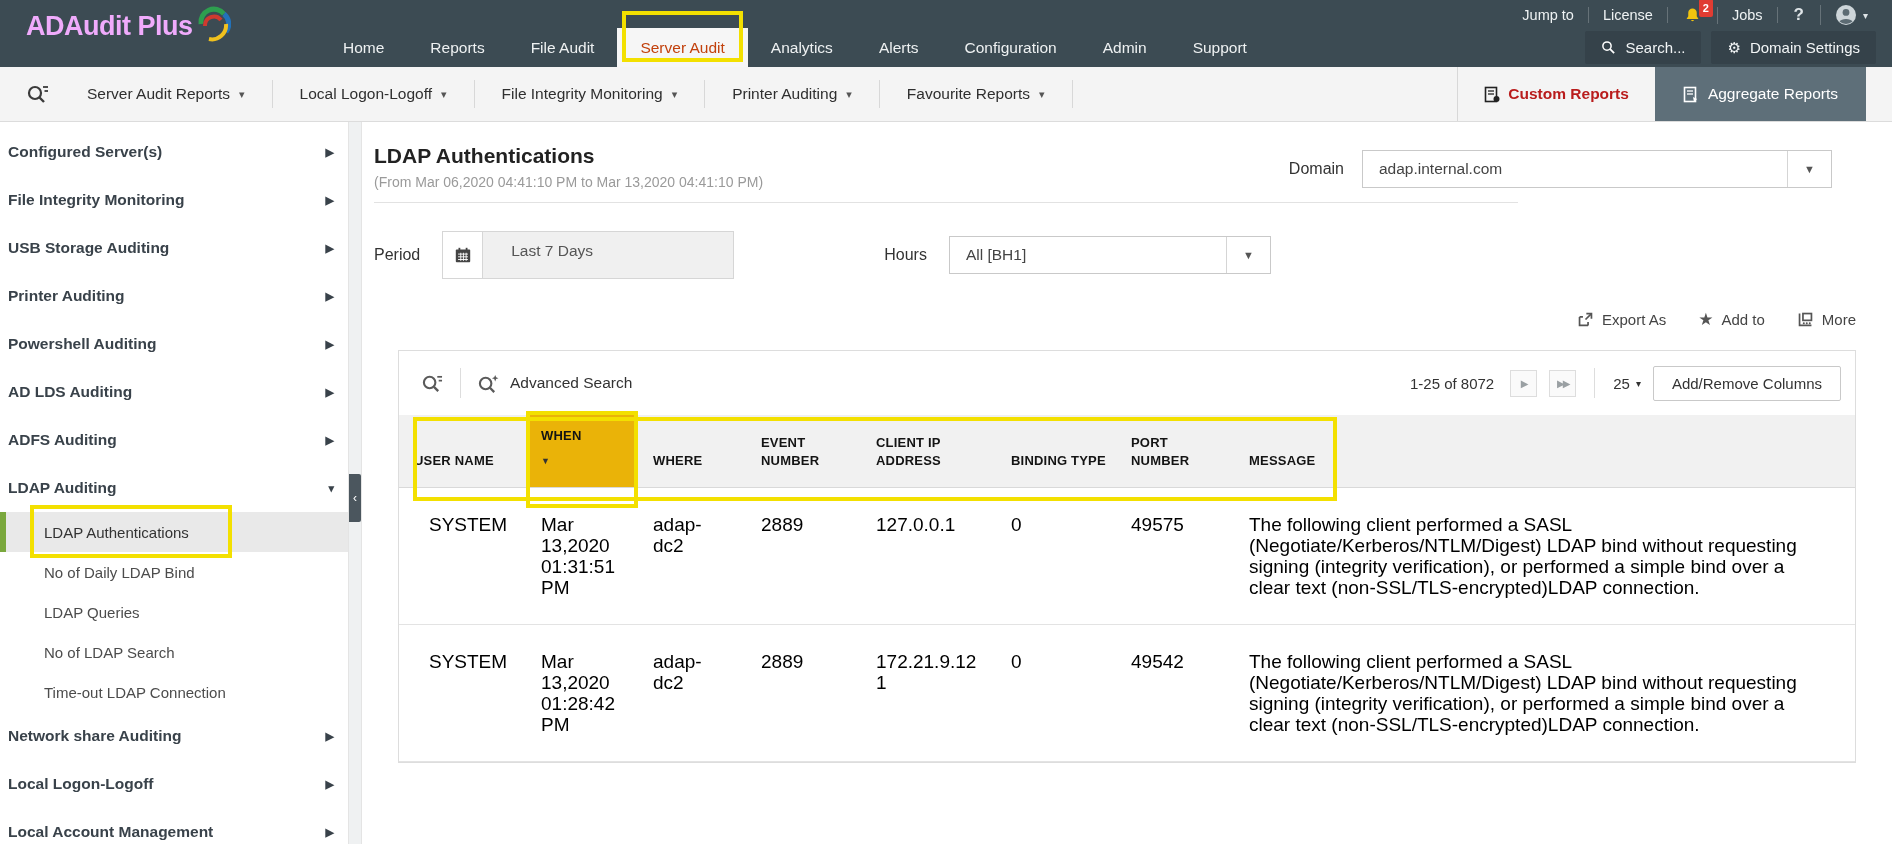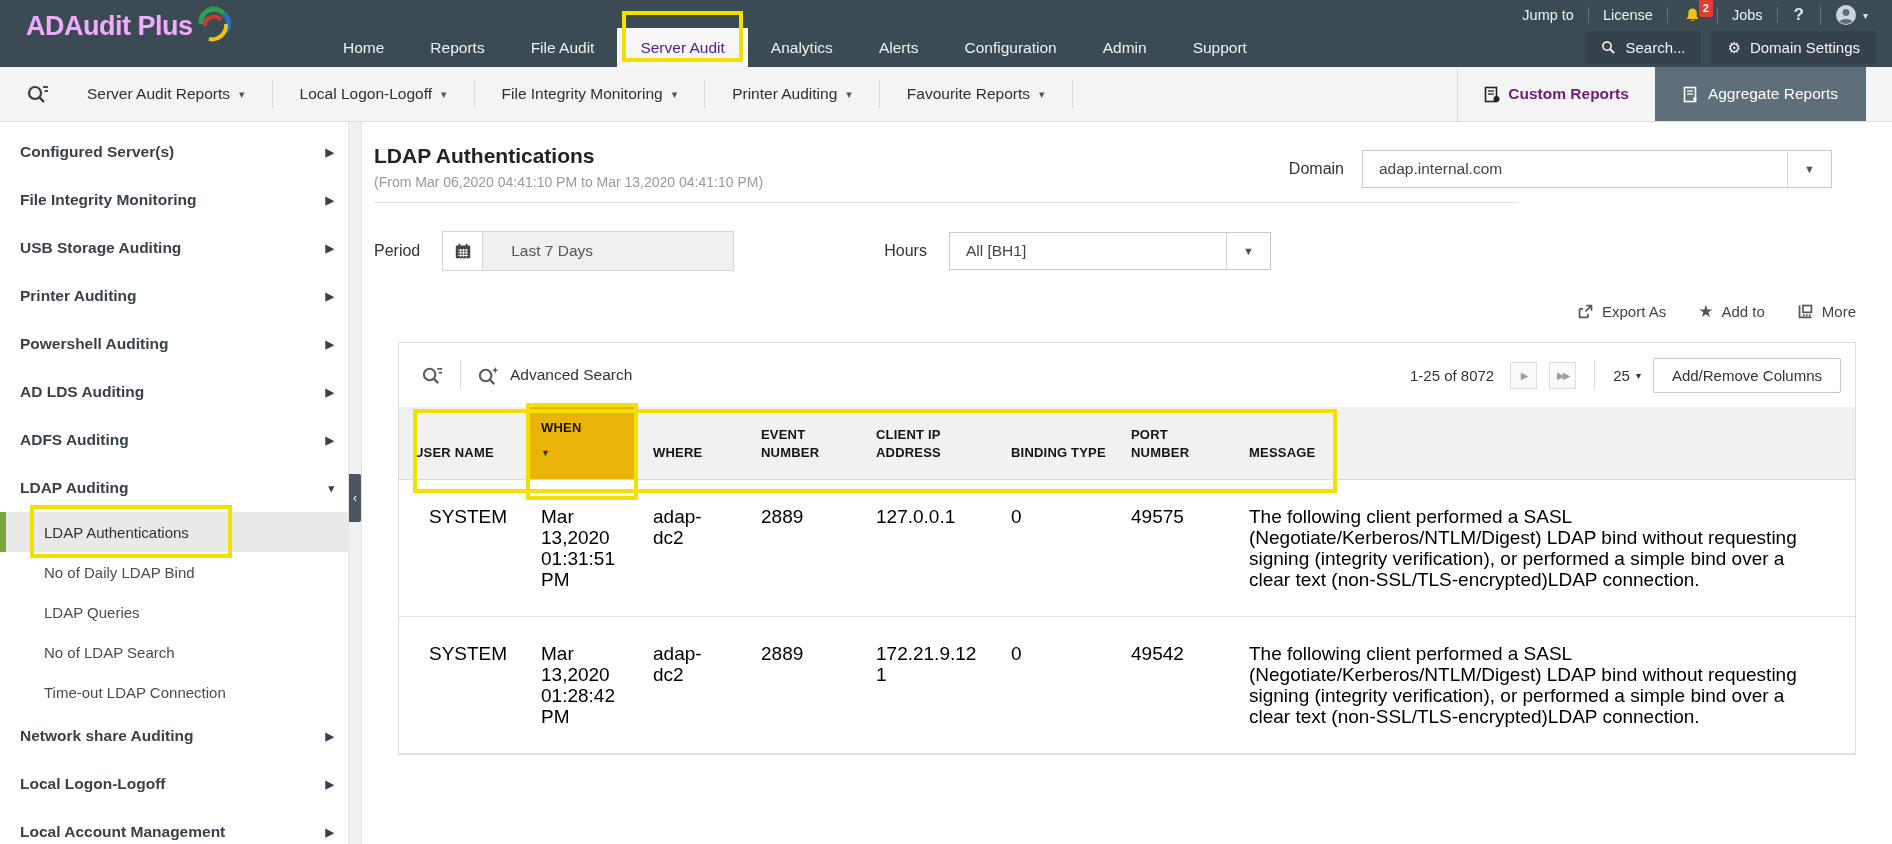--- a/index.html
+++ b/index.html
@@ -14,46 +14,46 @@
   .utility { position:absolute; right:22px; top:1px; height:28px; display:flex; align-items:center; color:#eef2f3; font-size:14.5px; }
   .util-link { padding:0 14px; border-right:1px solid rgba(255,255,255,0.22); line-height:16px; cursor:pointer; }
   .util-bell { position:relative; padding:0 16px; border-right:1px solid rgba(255,255,255,0.22); line-height:16px; cursor:pointer; }
   .badge { position:absolute; top:-8px; right:4px; background:#e03c32; color:#fff; font-size:11px; padding:1px 4px; border-radius:2px; font-weight:700; }
   .util-help { padding:0 16px; border-right:1px solid rgba(255,255,255,0.22); font-size:17px; font-weight:700; color:#dfe5e8; cursor:pointer; }
   .util-user { padding:0 2px 0 14px; display:flex; align-items:center; gap:6px; cursor:pointer; }
   .util-user .chev { font-size:10px; color:#dfe5e8; }
 
   .mainnav { position:absolute; left:320px; bottom:0; height:39px; display:flex; }
   .nav-item { padding:0 23px; line-height:39px; color:#eef1f2; font-size:15.5px; cursor:pointer; position:relative; }
-  .nav-item.active { background:#f6f6f6; color:#4c1d95; }
+  .nav-item.active { background:#f6f6f6; color:#c2410c; }
   .navbtns { position:absolute; right:16px; bottom:3px; display:flex; gap:10px; }
   .navbtn { height:33px; background:#35424a; color:#f2f5f6; display:flex; align-items:center; gap:9px;
     padding:0 16px; font-size:15px; border-radius:2px; cursor:pointer; }
   .gear-glyph { font-size:15px; }
 
   
   .hl { position:absolute; border:4px solid #f3e000; pointer-events:none; z-index:9; }
   .hl-tab { left:5px; right:5px; top:-17px; bottom:5px; }
 
   
   .ribbon { height:55px; background:#f4f4f4; border-bottom:1px solid #dcdcdc; display:flex; align-items:center; }
   .ribbon-search { margin:0 10px 0 26px; color:#3a3a3a; display:flex; align-items:center; cursor:pointer; }
   .ribbon-item { display:flex; align-items:center; gap:9px; padding:5px 27px; border-right:1px solid #d8d8d8;
     color:#2f2f2f; font-size:15.5px; cursor:pointer; }
   .ribbon-item .chev { font-size:11px; color:#555; }
   .ribbon-spacer { flex:1; }
   .custom-reports { display:flex; align-items:center; gap:8px; padding:0 26px; font-size:15.5px; font-weight:700;
-    color:#701a75; border-left:1px solid #d8d8d8; height:100%; cursor:pointer; }
+    color:#b91c1c; border-left:1px solid #d8d8d8; height:100%; cursor:pointer; }
   .aggregate-reports { display:flex; align-items:center; gap:9px; padding:0 28px; font-size:15.5px;
     color:#fff; background:#5e6f79; height:100%; margin-right:26px; cursor:pointer; }
 
   
   .page { display:flex; height:722px; overflow:hidden; }
   .sidebar { width:348px; background:#fff; padding-top:6px; position:relative; flex-shrink:0; }
-  .side-item { height:48px; display:flex; align-items:center; padding:0 14px 0 20px;
+  .side-item { height:48px; display:flex; align-items:center; padding:0 14px 0 8px;
     font-size:15.5px; font-weight:700; color:#39424a; cursor:pointer; }
   .side-item .side-chev { margin-left:auto; font-size:11px; color:#39424a; }
   .side-sub { height:40px; display:flex; align-items:center; padding-left:44px;
     font-size:15px; color:#4c4c4c; cursor:pointer; position:relative; }
   .side-sub.selected { background:#e9e9e9; color:#333; }
   .green-bar { position:absolute; left:0; top:0; bottom:0; width:6px; background:#7aa83d; }
   .hl-side { left:30px; top:-7px; width:202px; height:53px; }
 
   .gutter { width:14px; background:#eff1f2; border-left:1px solid #e4e4e4; border-right:1px solid #e4e4e4; position:relative; flex-shrink:0; }
   .collapse-handle { position:absolute; top:352px; left:0; width:12px; height:48px; background:#4b565e;
@@ -69,21 +69,21 @@
   .select { display:flex; border:1px solid #c9c9c9; height:38px; background:#fff; align-items:stretch; }
   .select-value { padding:0 16px; line-height:36px; font-size:15.5px; color:#444; }
   .select-chev { width:44px; border-left:1px solid #d5d5d5; display:flex; align-items:center; justify-content:center;
     color:#555; font-size:11px; cursor:pointer; }
   .domain-select { width:470px; } .domain-select .select-value { flex:1; }
 
   .title-divider { border-bottom:1px solid #e2e2e2; margin:12px 338px 0 0; }
 
   .filters { display:flex; align-items:center; margin-top:28px; }
   .filter-label { font-size:16px; color:#333; }
-  .period-ctl { display:flex; margin-left:22px; border:1px solid #d6d6d6; height:40px; }
+  .period-ctl { display:flex; margin-left:22px; border:1px solid #d6d6d6; height:48px; }
   .cal-btn { width:40px; display:flex; align-items:center; justify-content:center; background:#fff;
     border-right:1px solid #d6d6d6; cursor:pointer; color:#444; }
   .period-value { width:250px; background:#f0f0f0; line-height:38px; padding-left:28px; font-size:15.5px; color:#555; }
   .hours-label { margin-left:150px; }
   .hours-select { width:322px; margin-left:22px; } .hours-select .select-value { flex:1; }
 
   .actions { display:flex; justify-content:flex-end; gap:32px; margin-top:30px; color:#444; font-size:15px; }
   .action { display:flex; align-items:center; gap:8px; cursor:pointer; }
   .action .star-glyph { font-size:17px; color:#555; }
 

